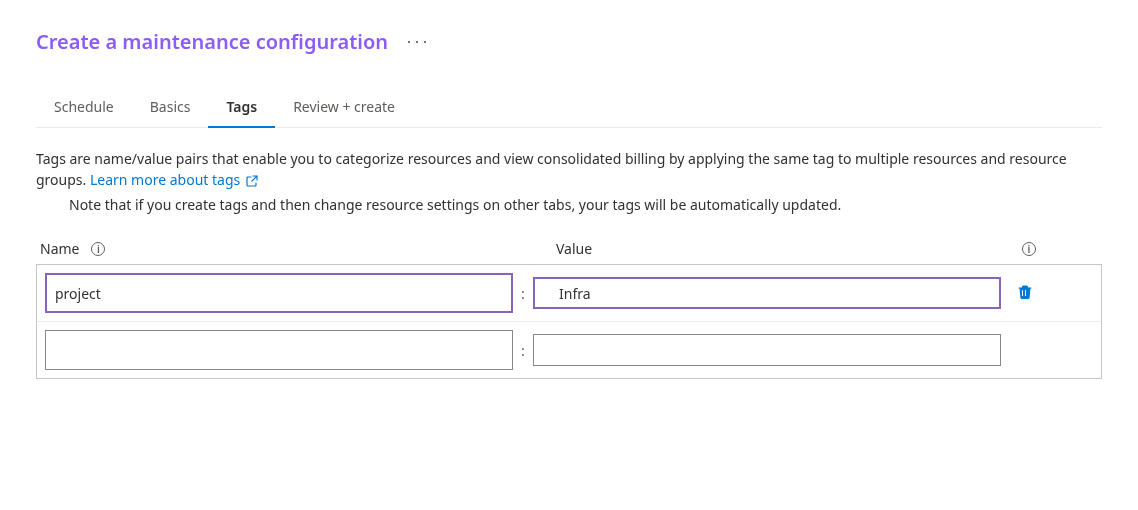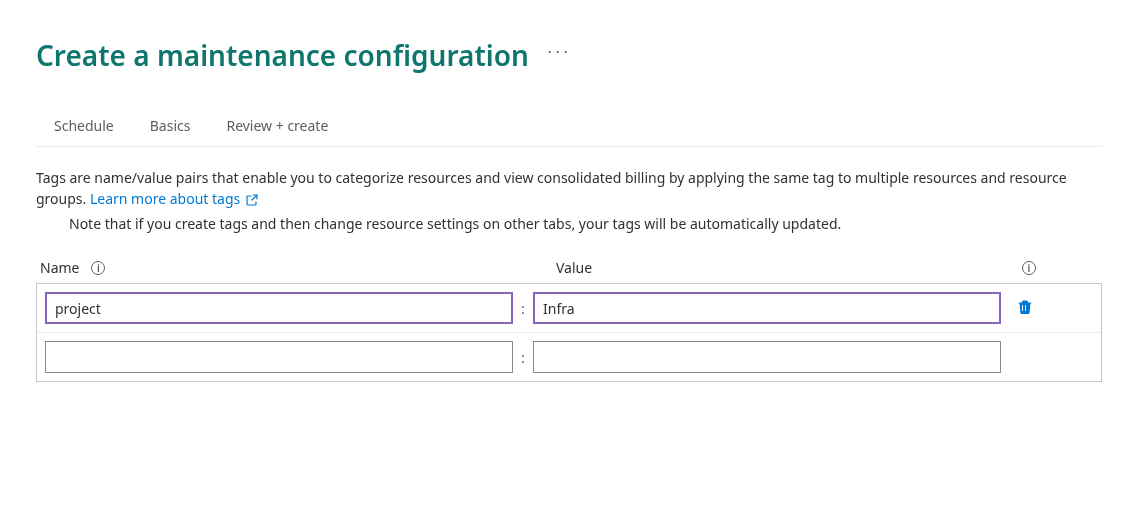--- a/index.html
+++ b/index.html
@@ -14,24 +14,23 @@
     }
 
     .page-title-row {
       display: flex;
       align-items: center;
       gap: 12px;
       margin-bottom: 32px;
     }
 
     .page-title {
-      font-size: 28px;
+      font-size: 20px;
       font-weight: 600;
-      color: #0f766e;
-      margin-top: 8px;
+      color: #8b5cf6;
     }
 
     .ellipsis-btn {
       background: none;
       border: none;
       cursor: pointer;
       color: #605e5c;
       font-size: 18px;
       letter-spacing: 2px;
       padding: 2px 6px;
@@ -139,21 +138,21 @@
       font-size: 10px;
       color: #605e5c;
       font-style: normal;
       cursor: default;
       font-weight: 600;
       line-height: 1;
     }
 
     .tag-name-input {
       width: 468px;
-      height: 32px;
+      height: 40px;
       border: 1px solid #8a8886;
       padding: 0 8px;
       font-family: inherit;
       font-size: 14px;
       color: #323130;
       outline: none;
       background: #ffffff;
     }
 
     .tag-separator {
@@ -161,21 +160,21 @@
       text-align: center;
       color: #605e5c;
       font-size: 14px;
       flex-shrink: 0;
     }
 
     .tag-value-input {
       width: 468px;
       height: 32px;
       border: 1px solid #8a8886;
-      padding: 0 8px;
+      padding: 0 24px;
       font-family: inherit;
       font-size: 14px;
       color: #323130;
       outline: none;
       background: #ffffff;
     }
 
     .delete-btn {
       width: 32px;
       height: 32px;
@@ -222,20 +221,21 @@
 <body>
 
 <div class="page-title-row">
   <h1 class="page-title">Create a maintenance configuration</h1>
   <button class="ellipsis-btn">···</button>
 </div>
 
 <nav class="tabs">
   <button class="tab">Schedule</button>
   <button class="tab">Basics</button>
+  <button class="tab active">Tags</button>
   <button class="tab">Review + create</button>
 </nav>
 
 <div class="description-block">
   <span>Tags are name/value pairs that enable you to categorize resources and view consolidated billing by applying the same tag to multiple resources and resource groups.</span>
   <a href="#">
     <span>Learn more about tags</span>
     <svg class="external-icon" viewBox="0 0 12 12" fill="none" xmlns="http://www.w3.org/2000/svg">
       <path d="M7 1h4v4M11 1L6 6M5 2H2a1 1 0 00-1 1v7a1 1 0 001 1h7a1 1 0 001-1V8" stroke="#0078d4" stroke-width="1.2" stroke-linecap="round" stroke-linejoin="round"></path>
     </svg>

